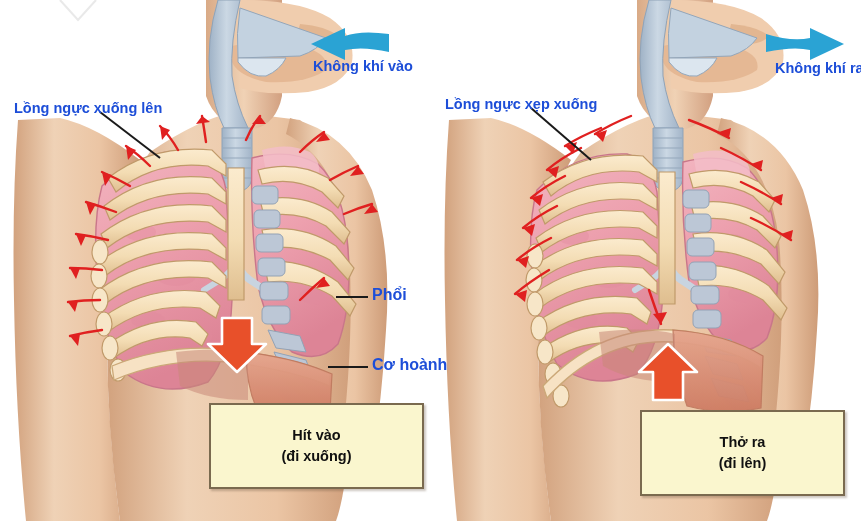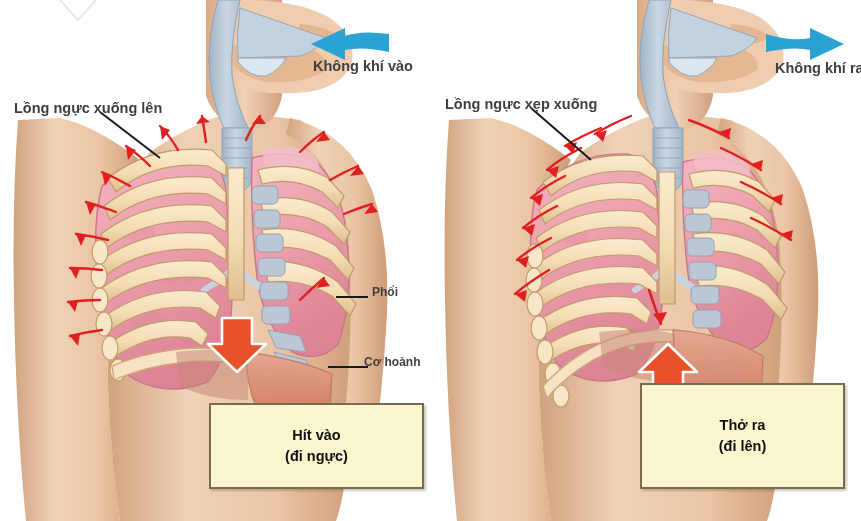--- a/index.html
+++ b/index.html
@@ -33,27 +33,27 @@
     top: 0;
     width: 430px;
     height: 521px;
     display: block;
   }
 
   .lbl {
     position: absolute;
     font-family: "Liberation Sans", sans-serif;
     font-weight: bold;
-    color: #404040;
+    color: #1d4ed8;
     white-space: nowrap;
     line-height: 1.15;
   }
   .lbl-chest   { font-size: 14.5px; }
   .lbl-air     { font-size: 14.5px; }
-  .lbl-part    { font-size: 12px; }
+  .lbl-part    { font-size: 16px; }
 
   .caption {
     position: absolute;
     box-sizing: border-box;
     background: #FAF6CE;
     border: 2px solid #7A6A4F;
     text-align: center;
     font-family: "Liberation Sans", sans-serif;
     font-weight: bold;
     font-size: 14.5px;
@@ -263,32 +263,32 @@
         <line x1="100" y1="112" x2="160" y2="158"></line>
       </g>
     </svg>
 
     <div class="lbl lbl-chest" style="left:14px; top:100px;">Lồng ngực xuống lên</div>
 
     <div class="lbl lbl-air" style="left:313px; top:58px;">Không khí vào</div>
 
     <div class="caption" style="left:209px; top:403px; width:215px; height:86px;">
       <span>Hít vào</span>
-      <span>(đi ngực)</span>
+      <span>(đi xuống)</span>
     </div>
   </div>
 
   <svg style="position:absolute; left:305px; top:28px; width:84px; height:34px;" viewBox="0 0 84 34">
     <path d="M84 6 Q56 2 40 8 L40 0 L6 16 L40 32 L40 22 Q58 18 84 24 Z" fill="#2AA3D4"></path>
   </svg>
 
   <div class="lbl lbl-part" style="left:372px; top:286px;">Phổi</div>
   <div class="leader" style="left:336px; top:296px; width:32px;"></div>
 
-  <div class="lbl lbl-part" style="left:364px; top:356px;">Cơ hoành</div>
+  <div class="lbl lbl-part" style="left:372px; top:356px;">Cơ hoành</div>
   <div class="leader" style="left:328px; top:366px; width:40px;"></div>
 
   <div class="panel" id="panel-right">
 
     <svg class="art" viewBox="0 0 430 521">
       <defs>
         <linearGradient id="skinGradR" x1="0" y1="0" x2="1" y2="0">
           <stop offset="0%" stop-color="#D2A27E"></stop>
           <stop offset="32%" stop-color="#EFD2B6"></stop>
           <stop offset="68%" stop-color="#EBC5A4"></stop>
@@ -444,21 +444,21 @@
 
       <g stroke="#1a1a1a" stroke-width="2">
         <line x1="100" y1="108" x2="160" y2="160"></line>
       </g>
     </svg>
 
     <div class="lbl lbl-chest" style="left:14px; top:96px;">Lồng ngực xẹp xuống</div>
 
     <div class="lbl lbl-air" style="left:344px; top:60px;">Không khí ra</div>
 
-    <div class="caption" style="left:209px; top:383px; width:205px; height:106px;">
+    <div class="caption" style="left:209px; top:410px; width:205px; height:86px;">
       <span>Thở ra</span>
       <span>(đi lên)</span>
     </div>
   </div>
 
   <svg style="position:absolute; left:766px; top:28px; width:84px; height:34px;" viewBox="0 0 84 34">
     <path d="M0 24 Q28 18 44 22 L44 32 L78 16 L44 0 L44 10 Q26 14 0 6 Z" fill="#2AA3D4"></path>
   </svg>
 
 </div>

